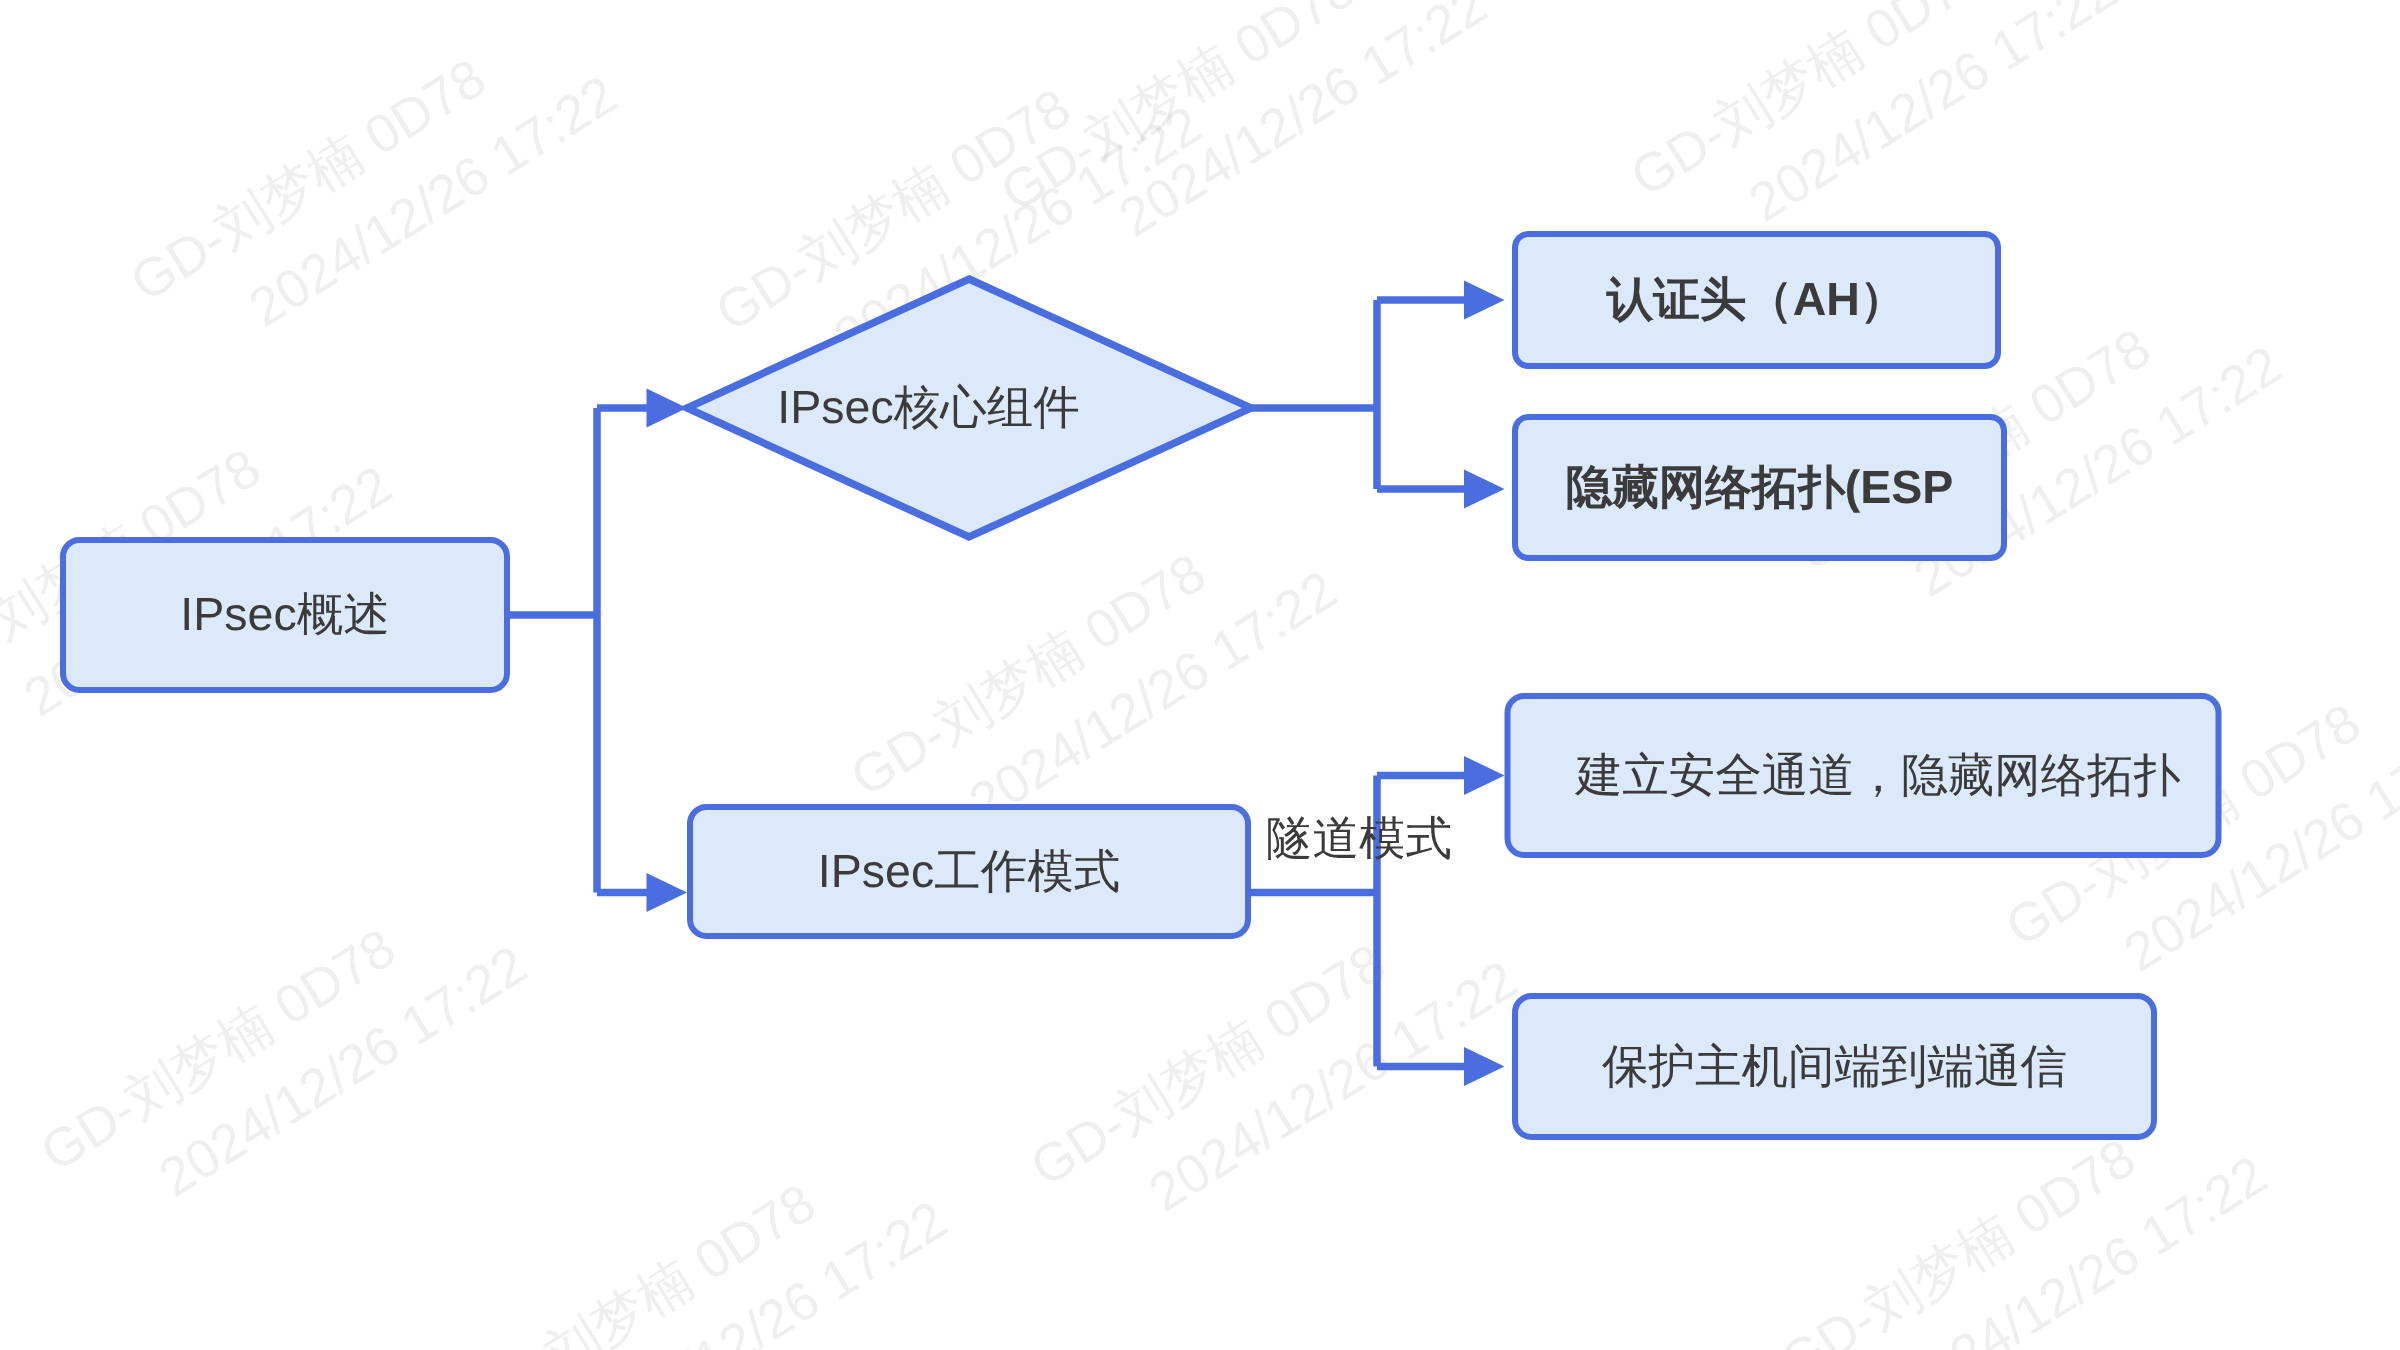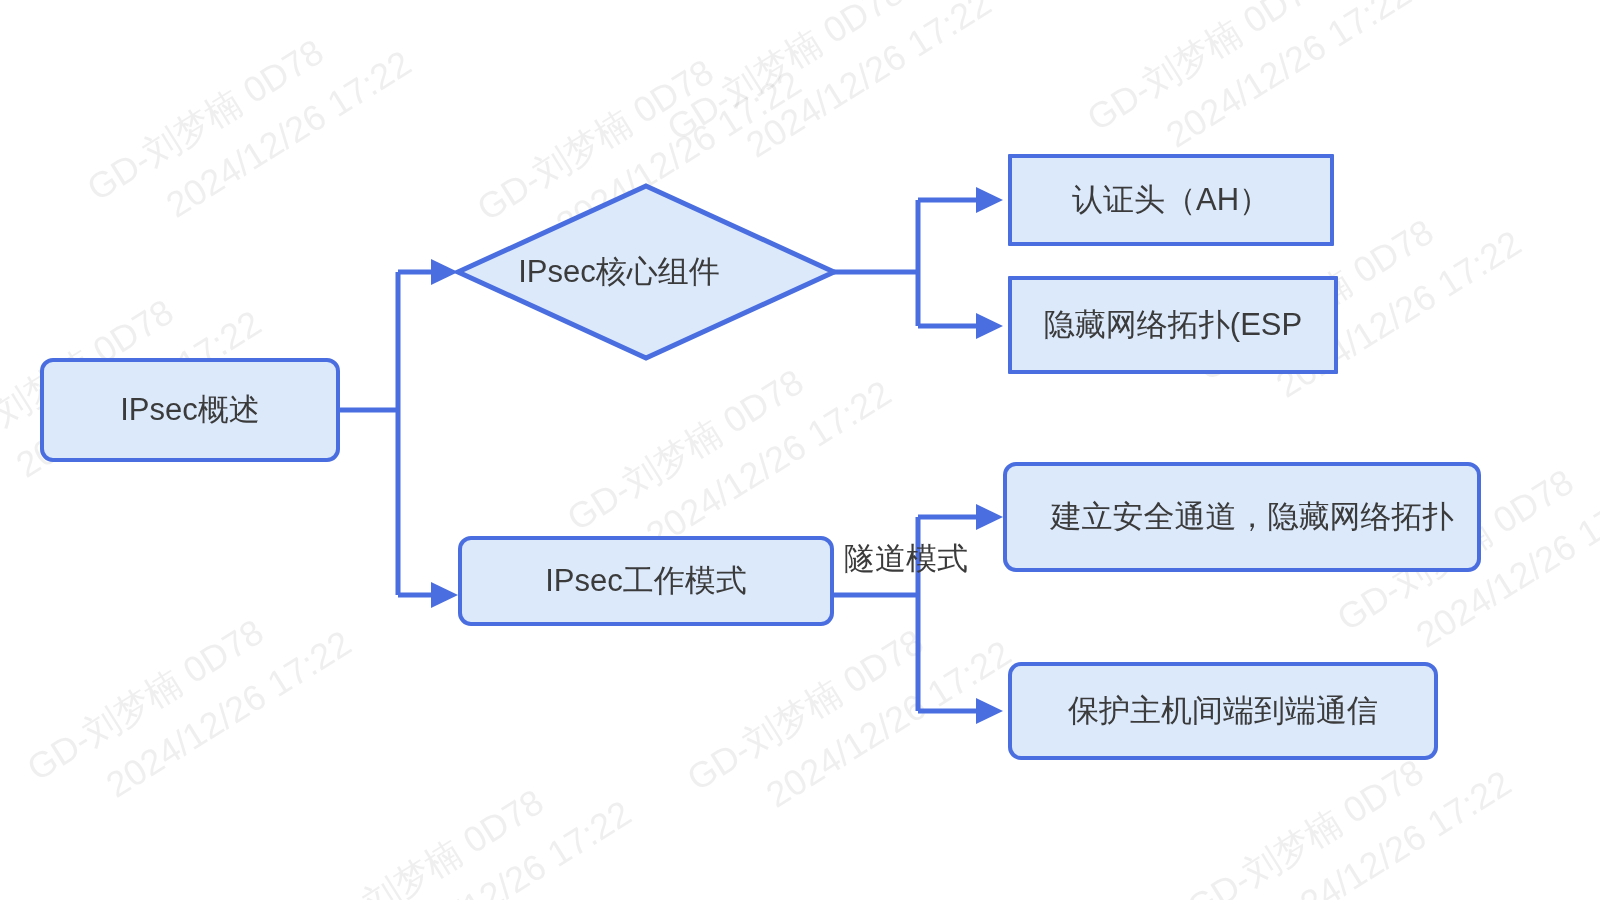--- a/index.html
+++ b/index.html
@@ -22,21 +22,21 @@
   
   svg.connectors{position:absolute;left:0;top:0;width:1600px;height:900px;}
   .edge{stroke:var(--accent);stroke-width:5;fill:none;}
   .arrow{fill:var(--accent);stroke:none;}
   .diamond-shape{fill:var(--fill);stroke:var(--accent);stroke-width:5;stroke-linejoin:miter;}
 
   
   .node{position:absolute;background:var(--fill);border:4px solid var(--accent);
         display:flex;align-items:center;justify-content:center;
         color:var(--text);font-size:31px;border-radius:13px;}
-  .node.rounded{border-radius:1px;}
+  .node.rounded{border-radius:11px;font-weight:bold;}
   .diamond-label{position:absolute;left:431px;top:252px;width:376px;height:40px;
         display:flex;align-items:center;justify-content:center;
         color:var(--text);font-size:31px;}
   .edge-label{position:absolute;width:160px;text-align:left;
         color:var(--text);font-size:31px;}
 
   #node-overview{left:40px;top:358px;width:300px;height:104px;}
   #node-ah{left:1008px;top:154px;width:326px;height:92px;}
   #node-esp{left:1008px;top:276px;width:330px;height:98px;}
   #node-workmode{left:458px;top:536px;width:376px;height:90px;text-align:center;}

